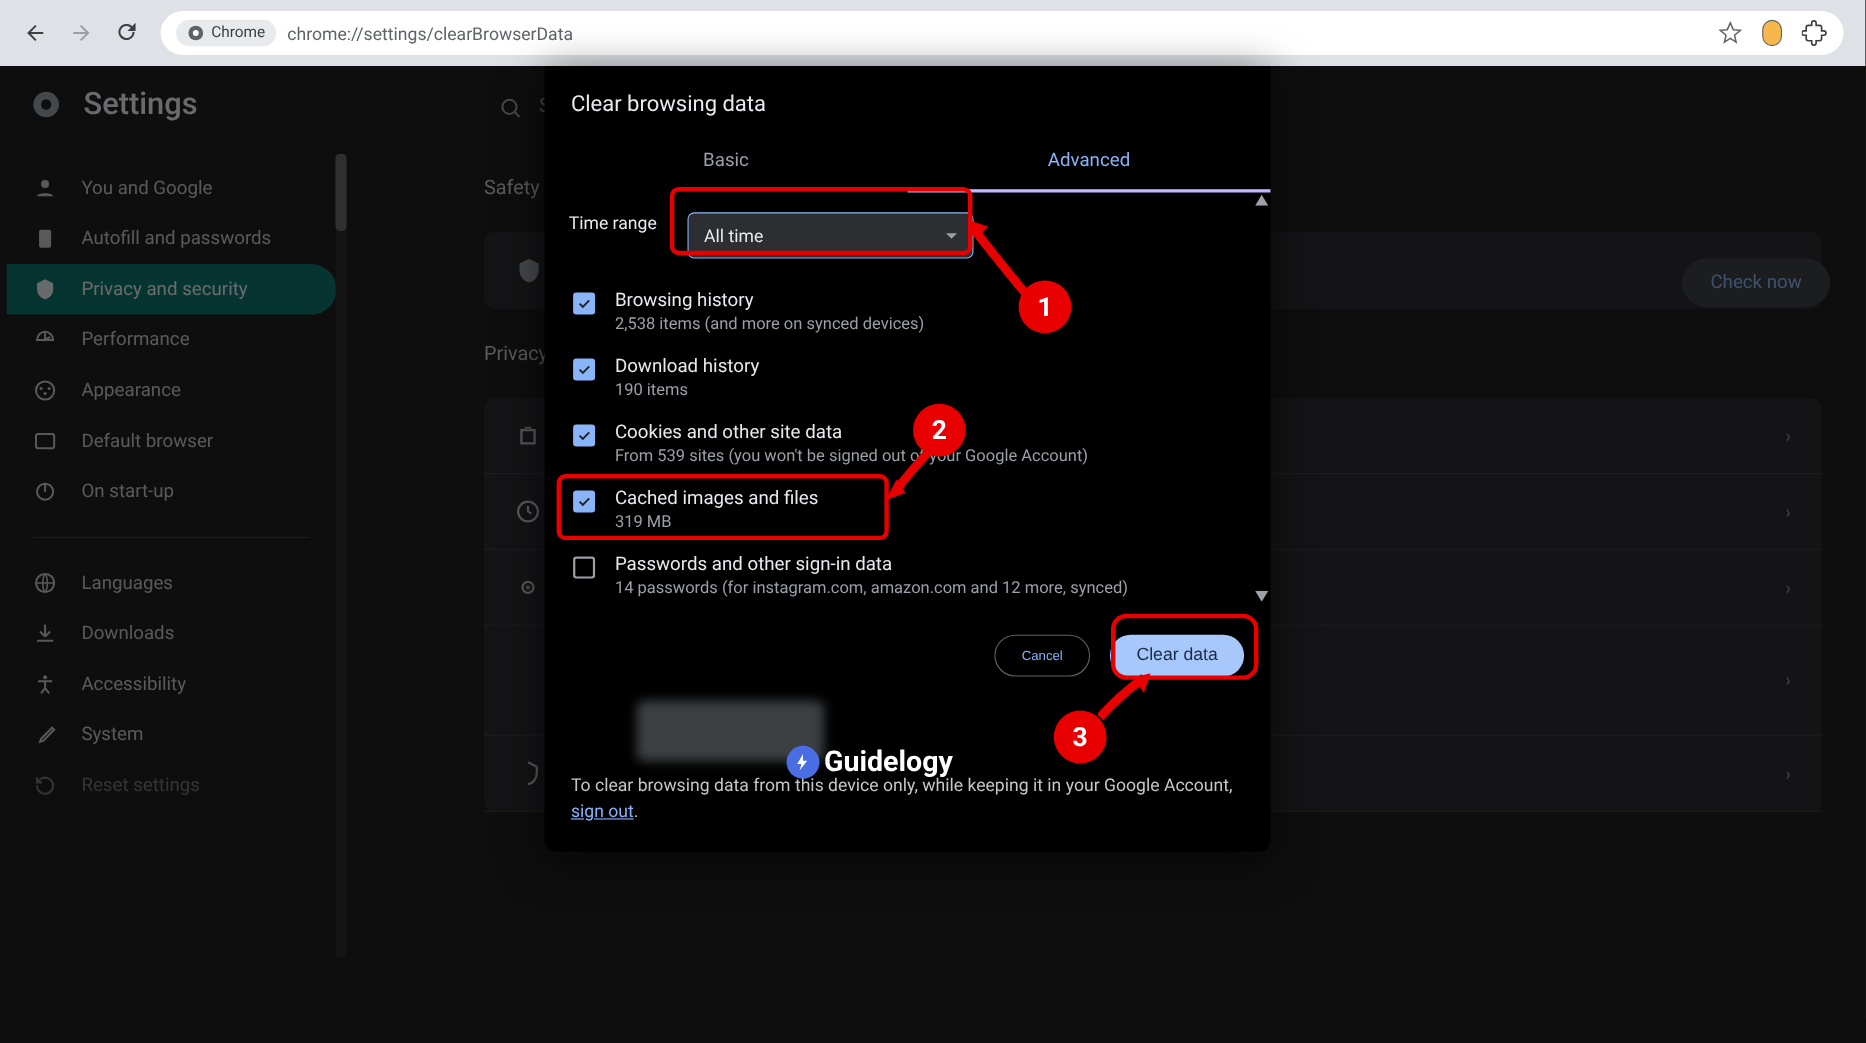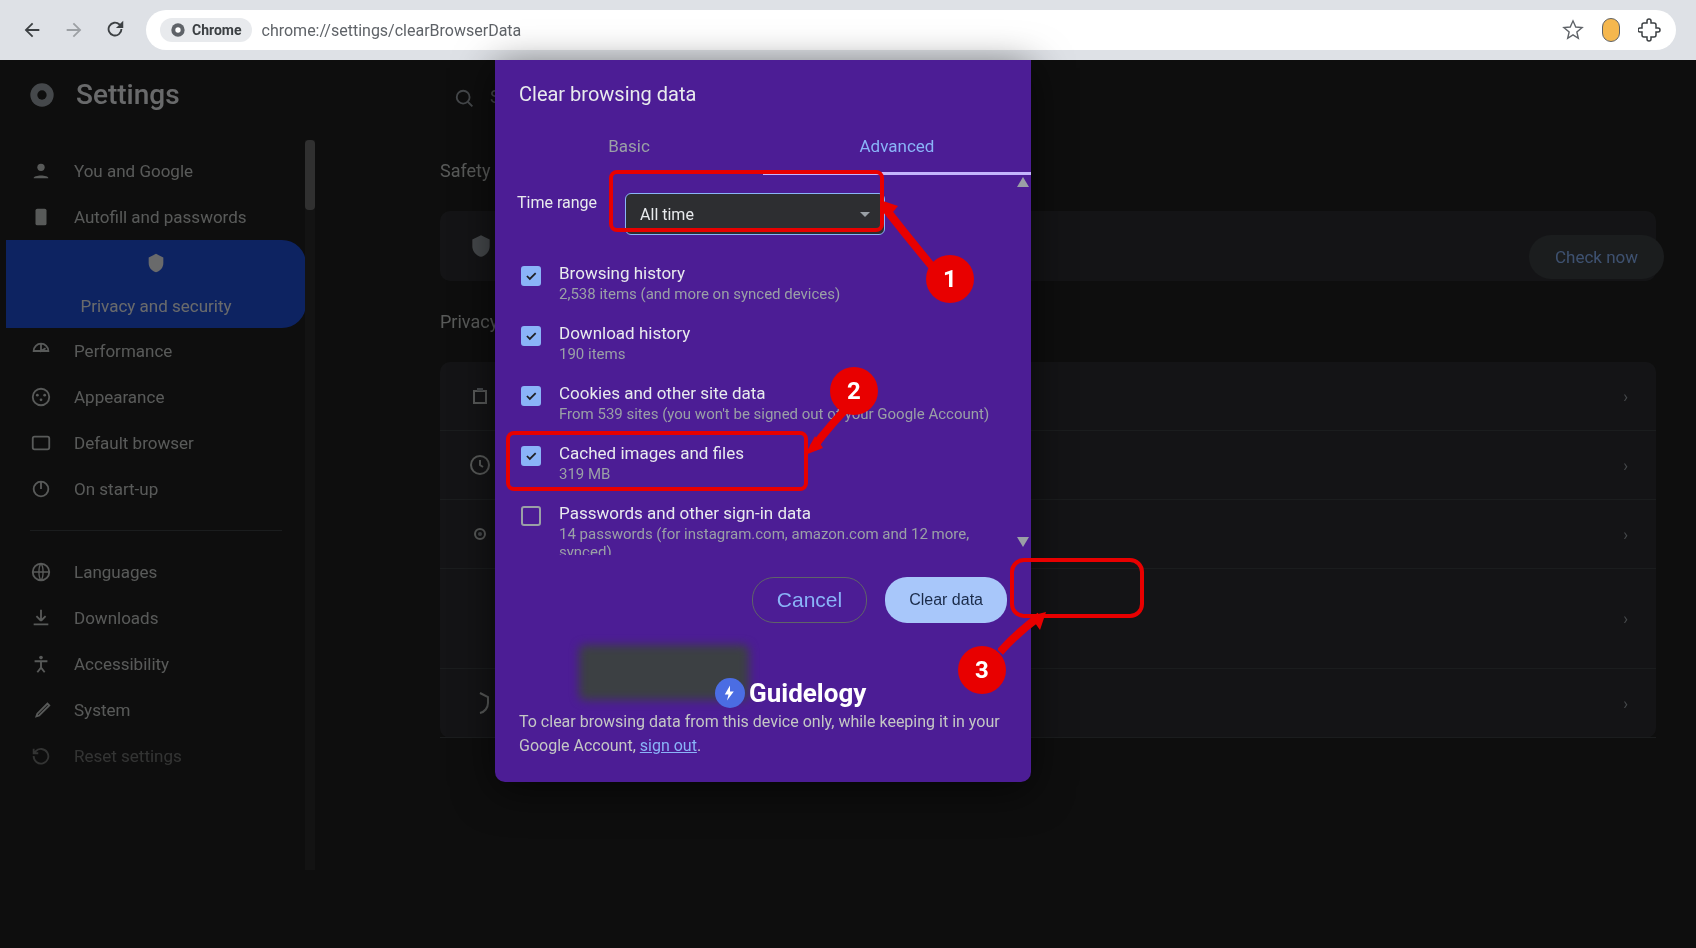--- a/index.html
+++ b/index.html
@@ -3,74 +3,74 @@
 <meta charset="utf-8">
 <style>
 * { box-sizing: border-box; margin: 0; padding: 0; }
 body { font-family: -apple-system, BlinkMacSystemFont, "Segoe UI", Roboto, Arial, sans-serif; background: #202124; width: 1696px; height: 948px; overflow: hidden; position: relative; }
 
 
 .browser-bar { height: 60px; background: #dee1e6; display: flex; align-items: center; padding: 0 20px; gap: 18px; }
 .nav-arrow { width: 24px; height: 24px; color: #5f6368; display: flex; align-items: center; justify-content: center; cursor: pointer; }
 .reload { width: 24px; height: 24px; color: #5f6368; cursor: pointer; }
 .url-bar { flex: 1; height: 40px; background: #fff; border-radius: 20px; display: flex; align-items: center; padding: 0 14px; gap: 10px; }
-.chrome-chip { background: #e8eaed; border-radius: 14px; padding: 4px 10px; display: flex; align-items: center; gap: 6px; font-size: 14px; font-weight: 700; color: #3c4043; }
+.chrome-chip { background: #e8eaed; border-radius: 14px; padding: 4px 10px; display: flex; align-items: center; gap: 6px; font-size: 14px; font-weight: 400; color: #3c4043; }
 .url-text { color: #5f6368; font-size: 16px; }
 .url-actions { margin-left: auto; display: flex; gap: 18px; align-items: center; color: #5f6368; }
 .ext-icon { width:24px; height:24px; }
 
 
 .content-area { position: relative; height: calc(100% - 60px); background: #1f1f1f; }
 .dim-layer { position: absolute; inset:0; background: rgba(0,0,0,0.55); z-index: 5; }
 
 
 .settings-header { position: absolute; top: 18px; left: 28px; display: flex; align-items: center; gap: 20px; color: #e8eaed; z-index: 2; }
 .settings-header h1 { font-size: 28px; font-weight: 500; }
 .gear-icon { width: 28px; height: 28px; fill: #9aa0a6; }
 .search-settings-icon { position: absolute; top: 28px; left: 454px; color:#9aa0a6; z-index:2; }
 .search-placeholder { position:absolute; top:26px; left:490px; color:#9aa0a6; font-size:18px; z-index:2; }
 
 .sidebar { position: absolute; top: 80px; left: 6px; width: 300px; z-index: 2; padding-top: 8px; }
 .sidebar-item { display: flex; align-items: center; gap: 22px; padding: 12px 24px; color: #c4c7c5; font-size: 17px; border-radius: 0 24px 24px 0; cursor: pointer; }
-.sidebar-item.active { background: #1d4ed8; color: #e8eaed; flex-direction: column; }
+.sidebar-item.active { background: #0f766e; color: #e8eaed; }
 .sidebar-item svg { width: 22px; height: 22px; fill: currentColor; flex-shrink: 0; }
 .sidebar-divider { height: 1px; background: #3c4043; margin: 18px 24px; }
 
 .sb-scroll { position:absolute; top:80px; left:305px; width:10px; height:730px; background:#2a2a2a; z-index:2; }
 .sb-thumb { width:10px; height:70px; background:#6b6b6b; border-radius:4px; }
 
 
 .bg-content { position: absolute; left: 440px; top: 100px; right: 40px; color: #c4c7c5; z-index: 2; }
 .bg-section-title { font-size: 18px; margin-bottom: 30px; color:#c4c7c5; }
 .bg-card { background: #2d2e31; border-radius: 10px; display:flex; align-items:center; padding: 22px 28px; gap:22px; margin-bottom:20px; color:#c4c7c5; }
 .check-now { position:absolute; top:175px; right:32px; background:#3c4043; color:#8ab4f8; border-radius:22px; padding:12px 26px; font-size:17px; z-index:3; }
 .bg-row { display:flex; align-items:center; padding:22px 28px; gap:22px; border-bottom:1px solid #3c4043; }
 .bg-row svg { width:24px; height:24px; fill:#9aa0a6; }
 .chev-right { margin-left:auto; color:#9aa0a6; }
 .blur-box { width:170px; height:55px; background:#3c4043; border-radius:6px; filter: blur(5px); margin-left:60px; }
 
 
-.dialog { position: absolute; top: 0px; left: 495px; width: 536px; background: #4c1d95; border-radius: 0 0 10px 10px; z-index: 20; box-shadow: 0 8px 40px rgba(0,0,0,0.6); color:#e8eaed; }
+.dialog { position: absolute; top: 0px; left: 495px; width: 660px; background: #000000; border-radius: 0 0 10px 10px; z-index: 20; box-shadow: 0 8px 40px rgba(0,0,0,0.6); color:#e8eaed; }
 .dialog-title { font-size: 20px; font-weight:400; padding: 22px 24px 16px; }
 .tabs { display:flex; }
 .tab { flex:1; text-align:center; padding:14px 0 16px; font-size:17px; color:#9aa0a6; border-bottom:2px solid transparent; cursor:pointer; }
 .tab.active { color:#8ab4f8; border-bottom:3px solid #c4b5fd; }
 .dialog-body { padding: 18px 22px 4px; position:relative; max-height: 380px; overflow:hidden; }
 .time-range-row { display:flex; gap:28px; margin-bottom:18px; }
 .time-range-label { font-size:16px; color:#e8eaed; }
 .time-select { width:260px; height:42px; background:#2d2e31; border:1px solid #8ab4f8; border-radius:6px; display:flex; align-items:center; justify-content:space-between; padding:0 14px; color:#e8eaed; font-size:16px; }
 .dropdown-caret { width:0; height:0; border-left:5px solid transparent; border-right:5px solid transparent; border-top:5px solid #9aa0a6; }
 .option-row { display:flex; align-items:flex-start; gap:18px; padding:10px 4px; }
 .checkbox { width:20px; height:20px; border:2px solid #8ab4f8; border-radius:3px; background:#8ab4f8; display:flex; align-items:center; justify-content:center; flex-shrink:0; margin-top:3px; }
 .checkbox.unchecked { background:transparent; border-color:#9aa0a6; }
 .checkbox svg { width:14px; height:14px; stroke:#202124; stroke-width:3; fill:none; }
 .opt-title { font-size:17px; color:#e8eaed; }
 .opt-sub { font-size:15px; color:#9aa0a6; margin-top:2px; }
 .dialog-footer { display:flex; justify-content:flex-end; gap:18px; padding:22px 24px; }
-.btn-cancel { border:1px solid #5f6368; background:transparent; color:#8ab4f8; border-radius:22px; padding:10px 24px; font-size:21px; cursor:pointer; }
+.btn-cancel { border:1px solid #5f6368; background:transparent; color:#8ab4f8; border-radius:22px; padding:10px 24px; font-size:12px; cursor:pointer; }
 .btn-clear { background:#a8c7fa; color:#1a2b49; border-radius:22px; padding:10px 24px; font-size:16px; font-weight:500; border:none; cursor:pointer; }
 .dialog-note { padding: 0 24px 24px; font-size:16px; color:#c4c7c5; line-height:1.5; }
 .dialog-note a { color:#8ab4f8; text-decoration:underline; cursor:pointer; }
 
 
 .highlight-box { position:absolute; border:4px solid #e80000; border-radius:8px; z-index:30; pointer-events:none; }
 .num-badge { position:absolute; width:48px; height:48px; border-radius:50%; background:#e80000; color:#fff; font-size:24px; font-weight:700; display:flex; align-items:center; justify-content:center; z-index:32; }
 .arrow-line { position:absolute; z-index:31; pointer-events:none; }
 
 .guidelogy { position:absolute; top:618px; left:715px; z-index:35; display:flex; align-items:center; gap:4px; }

